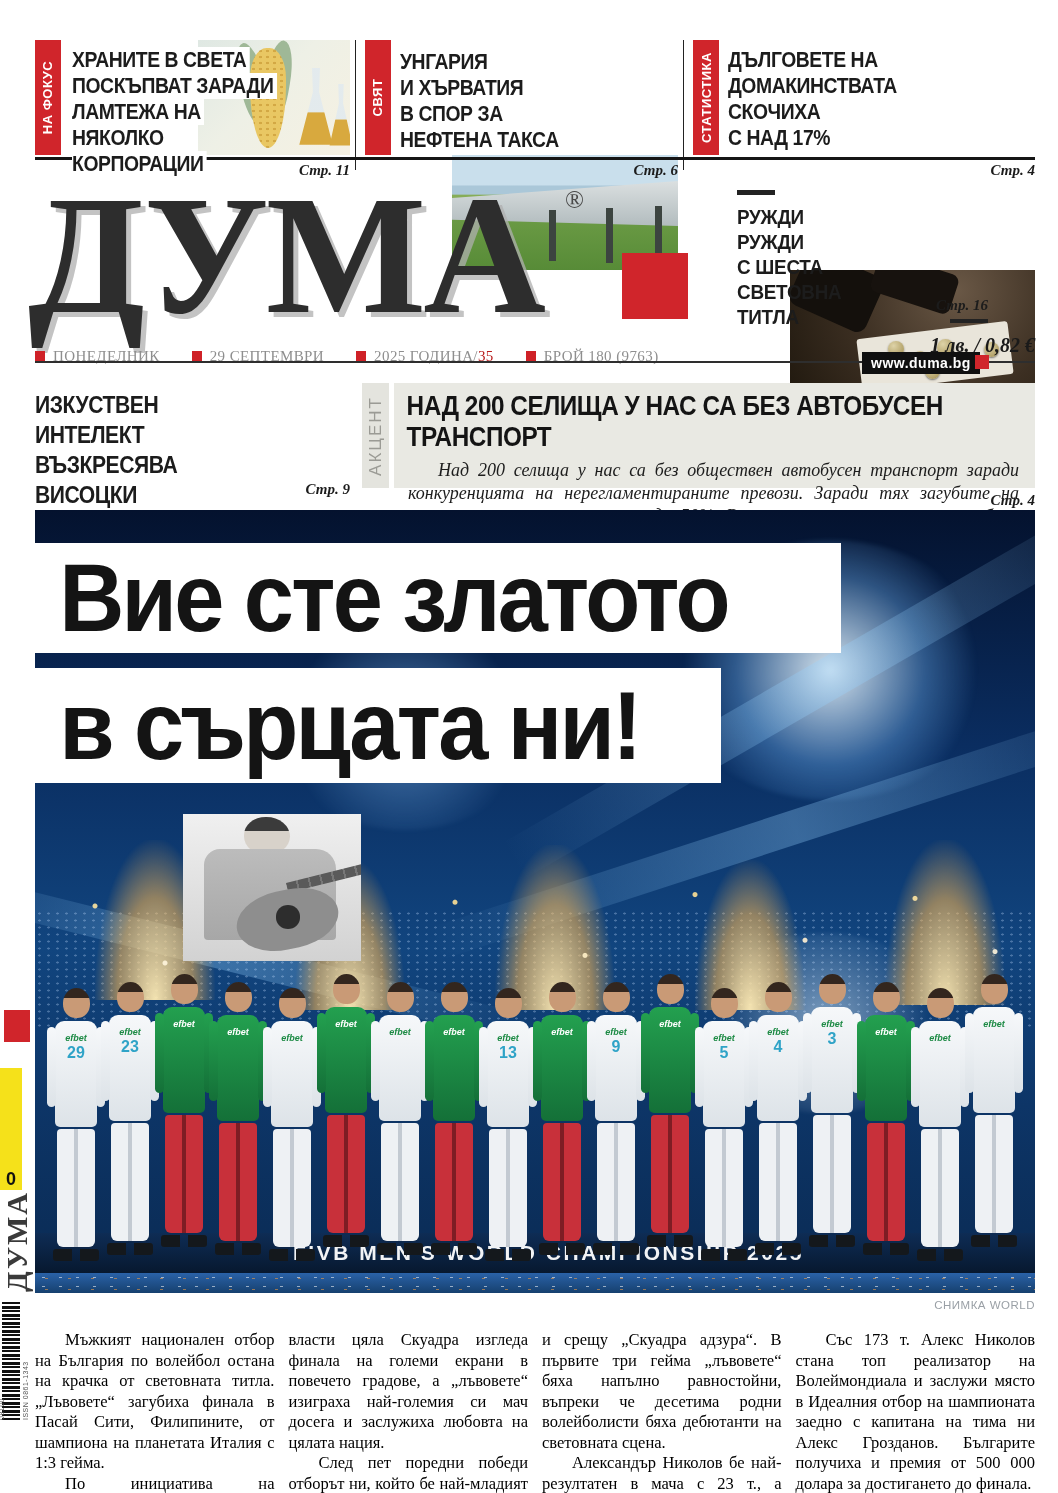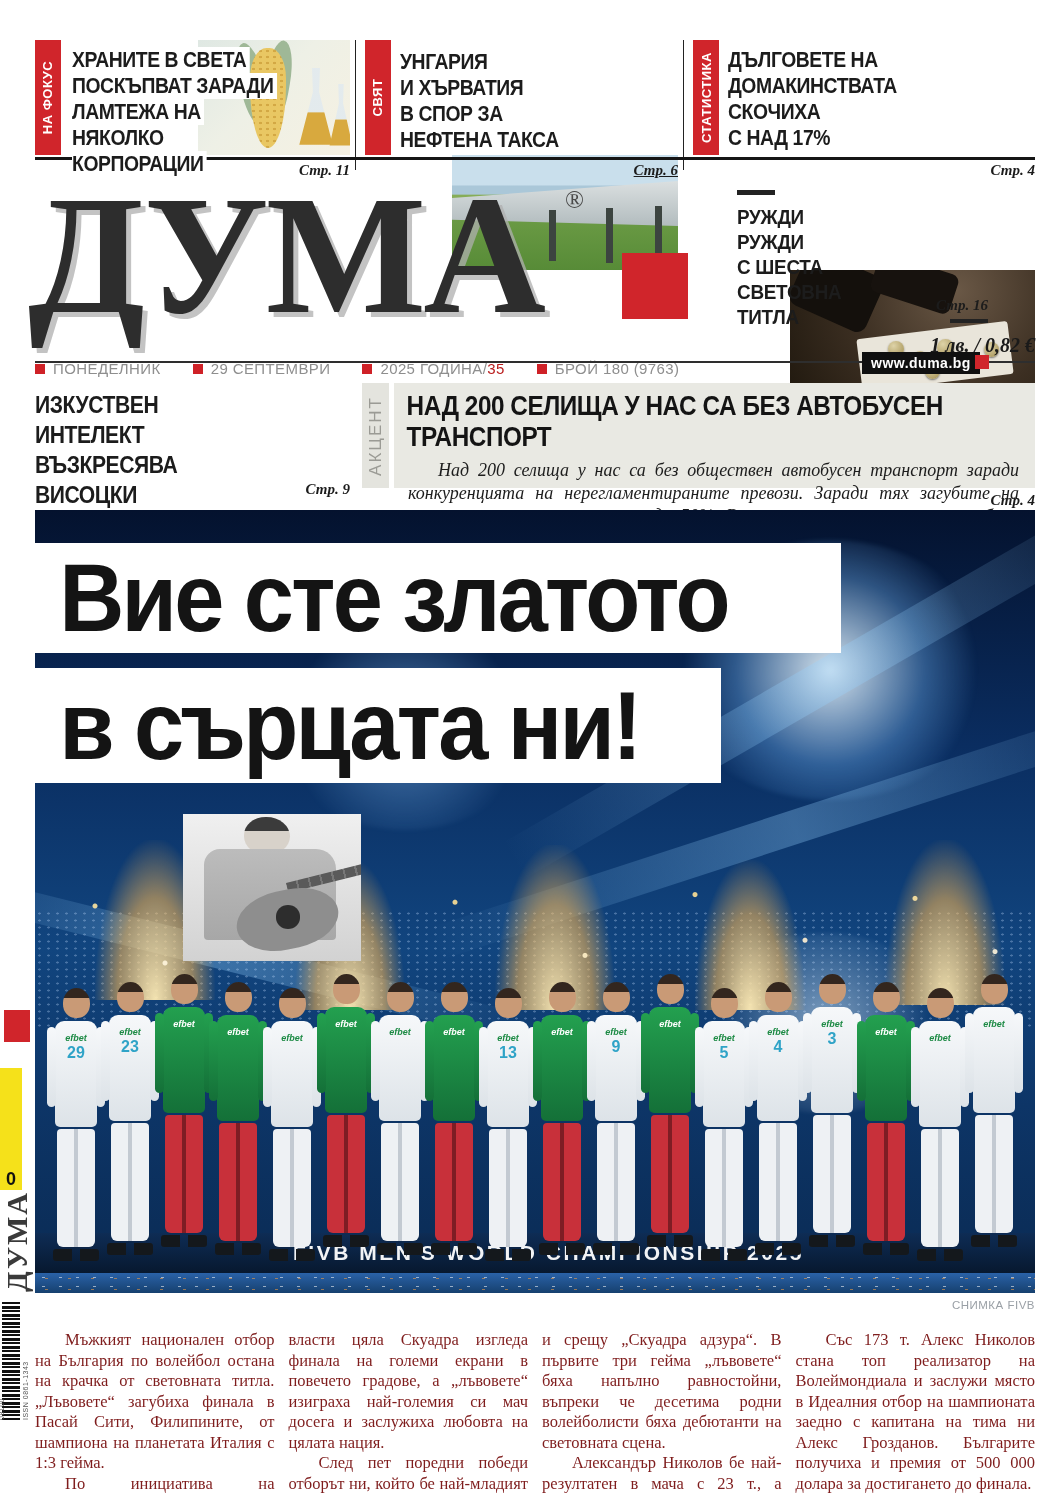--- a/index.html
+++ b/index.html
@@ -122,21 +122,21 @@
   .player.green .p-sponsor{color:#fff;} .player.white .p-sponsor{color:#1c8a44;}
   .p-num{font:700 16px "Liberation Sans",sans-serif;color:#2fa3c7;margin-top:1px;z-index:1;}
   .p-legs{width:38px;height:118px;margin-top:2px;border-radius:4px 4px 6px 6px;}
   .player.green .p-legs{background:linear-gradient(90deg,#c8303a 0 44%,#7e1d24 44% 56%,#c8303a 56%);}
   .player.white .p-legs{background:linear-gradient(90deg,#eef1f4 0 44%,#c3cad2 44% 56%,#eef1f4 56%);}
   .p-shoes{width:46px;height:12px;margin-top:2px;border-radius:3px;
     background:linear-gradient(90deg,#14181c 0 42%,transparent 42% 58%,#14181c 58%);}
 
   
   .article{display:grid;grid-template-columns:repeat(4,1fr);gap:14px;}
-  .article p{margin:0;font:400 16.5px/20.5px "Liberation Serif",serif;color:#7f1d1d;text-align:justify;text-indent:30px;}
+  .article p{margin:0;font:400 16.5px/20.5px "Liberation Serif",serif;color:#000000;text-align:justify;text-indent:30px;}
   .article p.noind{text-indent:0;}
 
   
   .spine-yellow{background:#f5e11a;display:flex;align-items:flex-end;justify-content:center;}
   .spine-yellow span{font:700 18px "Liberation Sans",sans-serif;color:#111;}
   .spine-title{writing-mode:vertical-rl;transform:rotate(180deg);font:700 30px "Liberation Serif",serif;color:#3a3a3a;letter-spacing:2px;}
   .barcode{background:repeating-linear-gradient(180deg,#111 0 2px,#fff 2px 4px,#111 4px 7px,#fff 7px 8px);}
   .spine-small{font:400 7px "Liberation Sans",sans-serif;color:#555;writing-mode:vertical-rl;transform:rotate(180deg);letter-spacing:.5px;}
 </style>
 </head>
@@ -173,21 +173,21 @@
     <div class="post" style="left:43%;top:48%;height:44%;"></div>
     <div class="post" style="left:68%;top:46%;height:48%;"></div>
     <div class="post" style="left:90%;top:44%;height:52%;"></div>
   </div>
   <div class="abs teaser-hl" style="left:400px;top:49px;width:220px;">
     <span class="pre">УНГАРИЯ
 И ХЪРВАТИЯ
 В СПОР ЗА
 НЕФТЕНА ТАКСА</span>
   </div>
-  <div class="abs pageref" style="left:570px;top:162px;width:108px;text-decoration:underline;">Стр. 6</div>
+  <div class="abs pageref" style="left:570px;top:162px;width:108px;">Стр. 6</div>
 
   <div class="abs vdiv" style="left:683px;top:40px;height:130px;"></div>
 
   <div class="abs sec-label" style="left:693px;top:40px;height:115px;">
     <span>СТАТИСТИКА</span>
   </div>
   <div class="abs photo ph-coins" style="left:790px;top:40px;width:245px;height:115px;">
     <div class="sleeve"></div>
     <div class="wallet"></div>
     <div class="paper"></div>
@@ -223,21 +223,21 @@
     <div class="cp-shirt"></div>
     <div class="cp-flagG"></div>
     <div class="cp-flagR"></div>
     <div class="cp-face"></div>
     <div class="cp-ball"></div>
     <div class="cp-band"></div>
   </div>
   <div class="abs pageref" style="left:900px;top:297px;width:88px;">Стр. 16</div>
   <div class="abs" style="left:950px;top:319px;width:38px;height:4px;background:#222;"></div>
 
-  <div class="abs dateline" style="left:35px;top:360px;">
+  <div class="abs dateline" style="left:35px;top:348px;font-family:Liberation Serif, serif;">
     <span><i class="bullet"></i><span>ПОНЕДЕЛНИК</span></span>
     <span><i class="bullet"></i><span>29 СЕПТЕМВРИ</span></span>
     <span><i class="bullet"></i><span>2025 ГОДИНА/</span><b>35</b></span>
     <span><i class="bullet"></i><span>БРОЙ 180 (9763)</span></span>
   </div>
   <div class="abs price" style="left:835px;top:334px;width:200px;text-align:right;">1 лв. / 0,82 €</div>
   <div class="abs rule" style="left:35px;top:361px;width:1000px;height:2px;background:#2e2e2e;"></div>
   <div class="abs sitebox" style="left:862px;top:352px;">www.duma.bg</div>
   <div class="abs redsq" style="left:975px;top:355px;width:14px;height:14px;"></div>
 
@@ -441,21 +441,21 @@
           <div class="p-torso">
             <span class="p-sponsor">efbet</span>
           </div>
           <div class="p-legs"></div>
           <div class="p-shoes"></div>
         </div>
       </div>
 
     <div class="floor abs" style="left:0;top:763px;width:1000px;height:20px;z-index:5;"></div>
   </div>
-  <div class="abs credit" style="left:735px;top:1299px;width:300px;">СНИМКА FIVB</div>
+  <div class="abs credit" style="left:735px;top:1299px;width:300px;">СНИМКА WORLD</div>
 
   <div class="abs article" style="left:35px;top:1330px;width:1000px;height:152px;">
     <div>
       <p>Мъжкият национален отбор на България по волейбол остана на крачка от световната титла. „Лъвовете“ загубиха финала в Пасай Сити, Филипините, от шампиона на планетата Италия с 1:3 гейма.</p>
       <p>По инициатива на Министерството на младежта и спорта и местните</p>
     </div>
     <div>
       <p class="noind">власти цяла Скуадра изгледа финала на големи екрани в повечето градове, а „лъвовете“ изиграха най-големия си мач досега и заслужиха любовта на цялата нация.</p>
       <p>След пет поредни победи отборът ни, който бе най-младият от 32-та състава на Волеймондиала, се бори докрай</p>
     </div>

